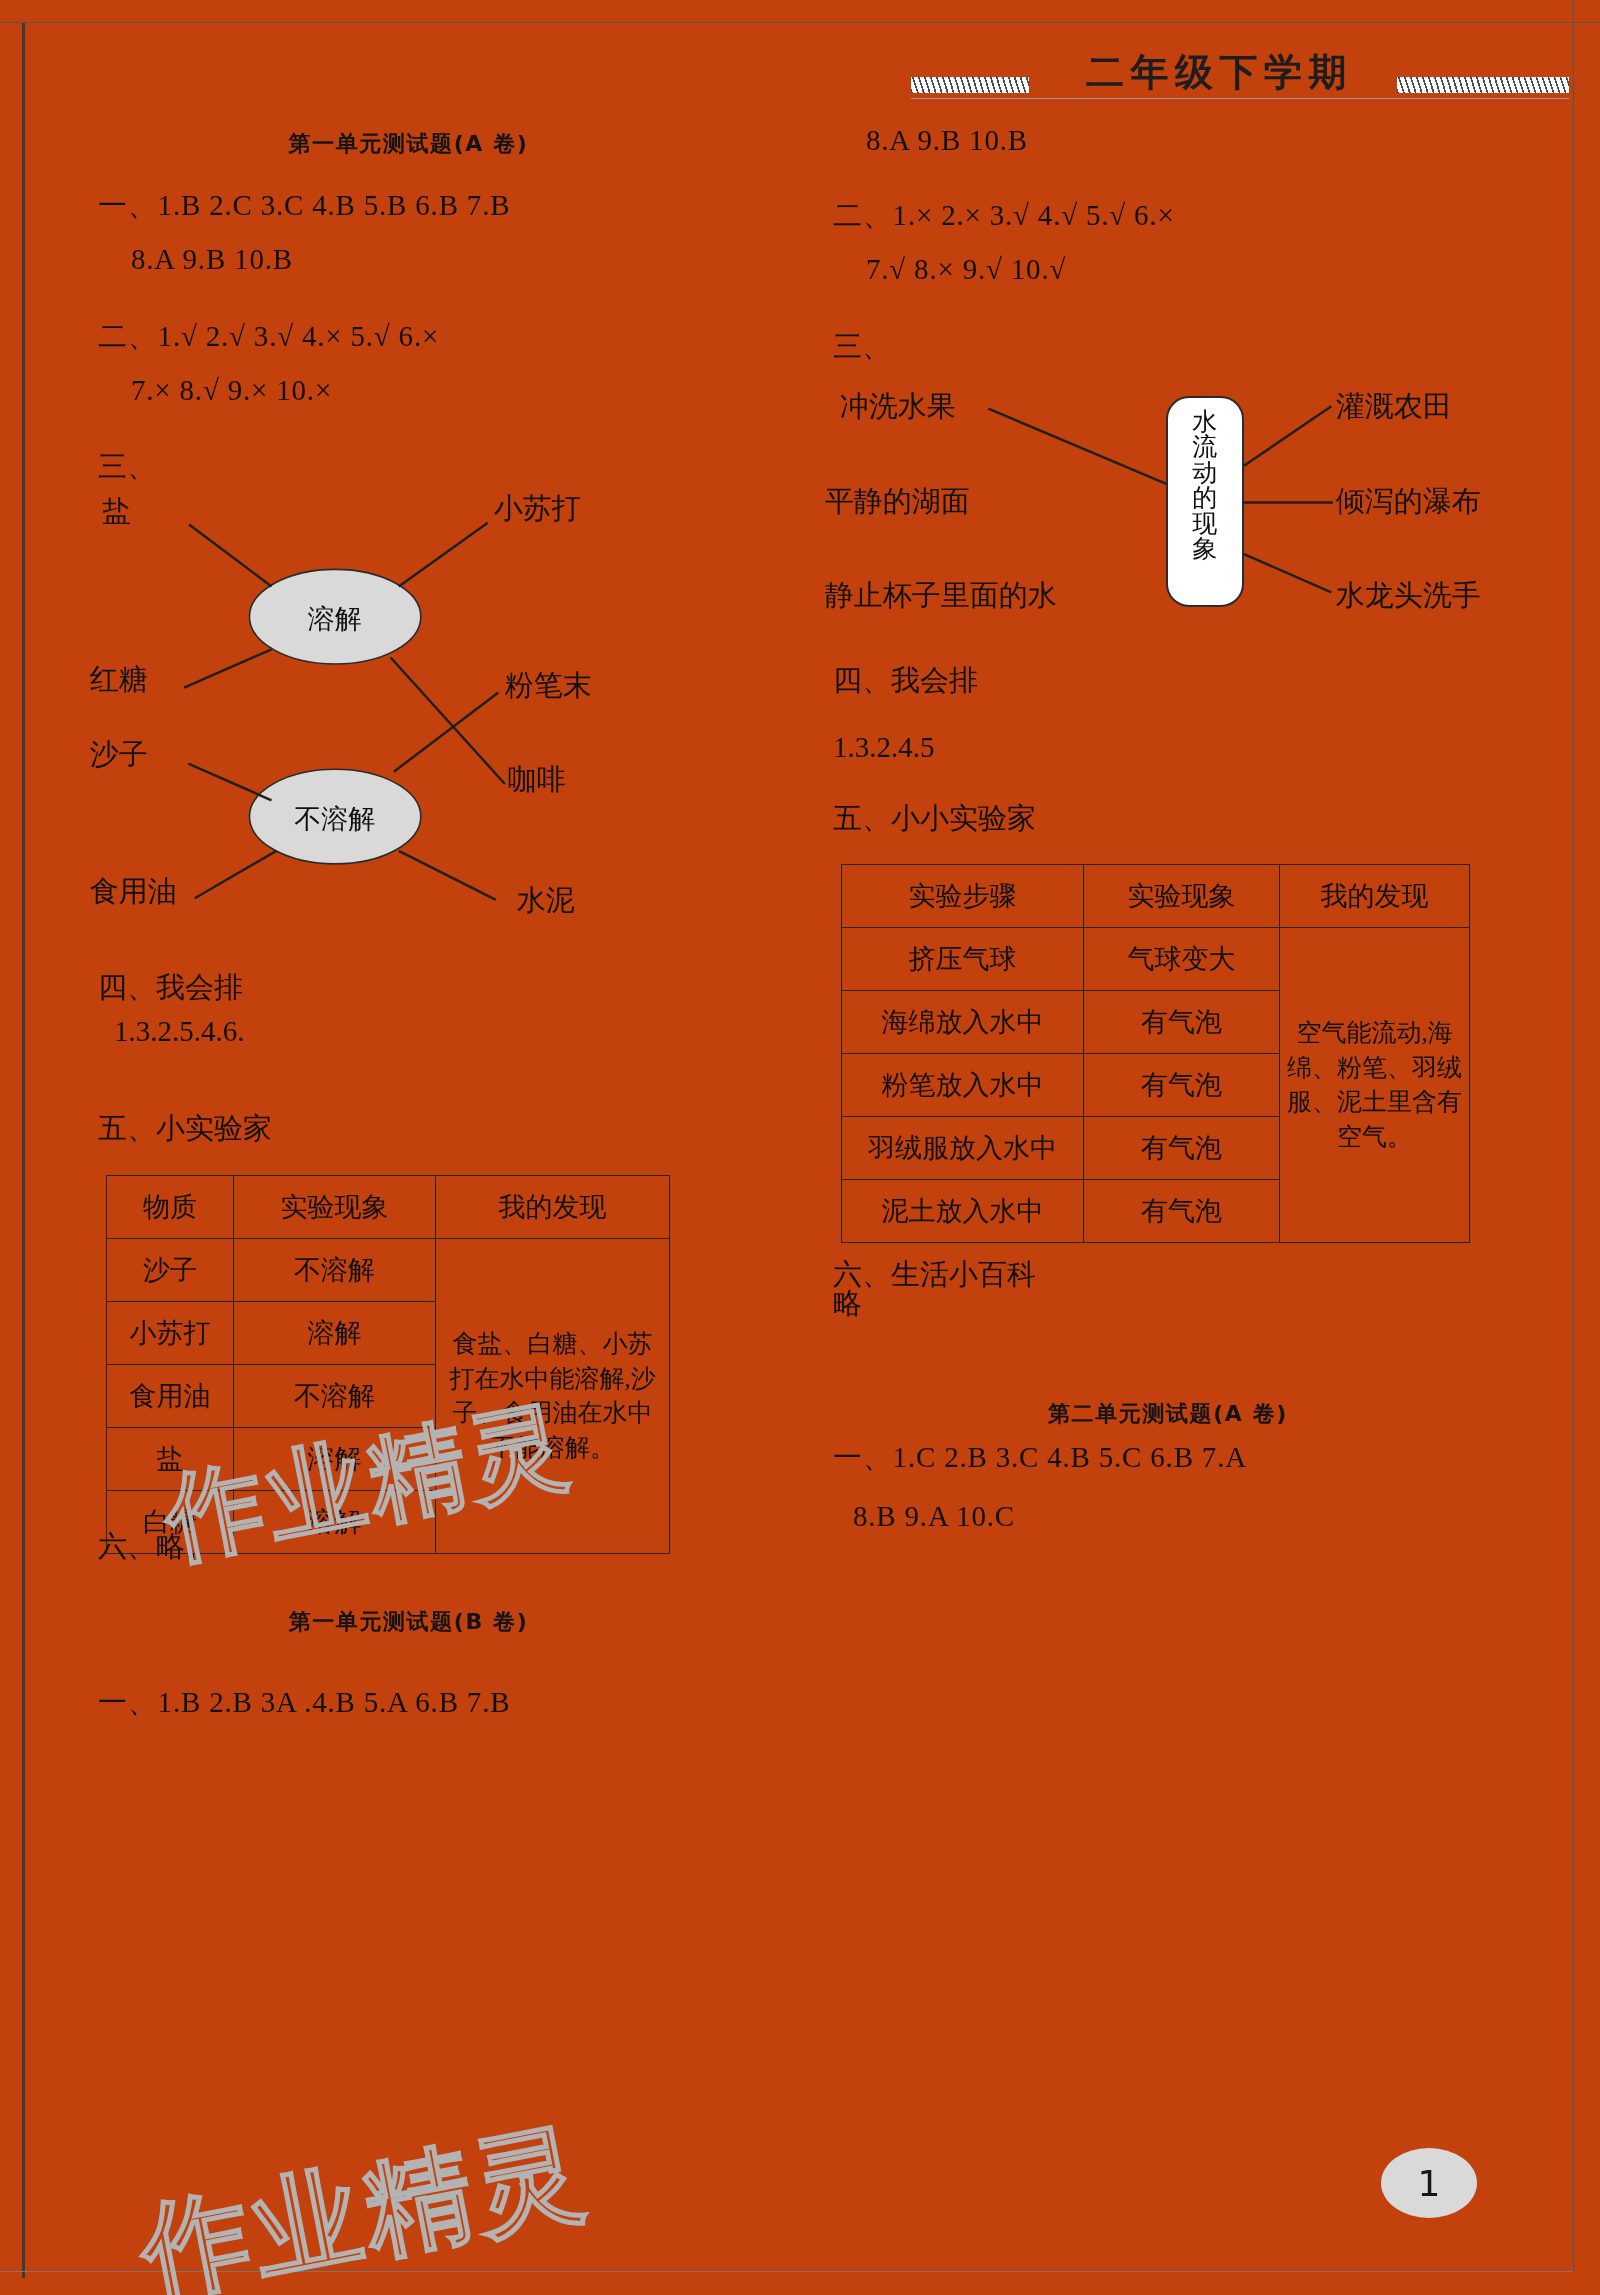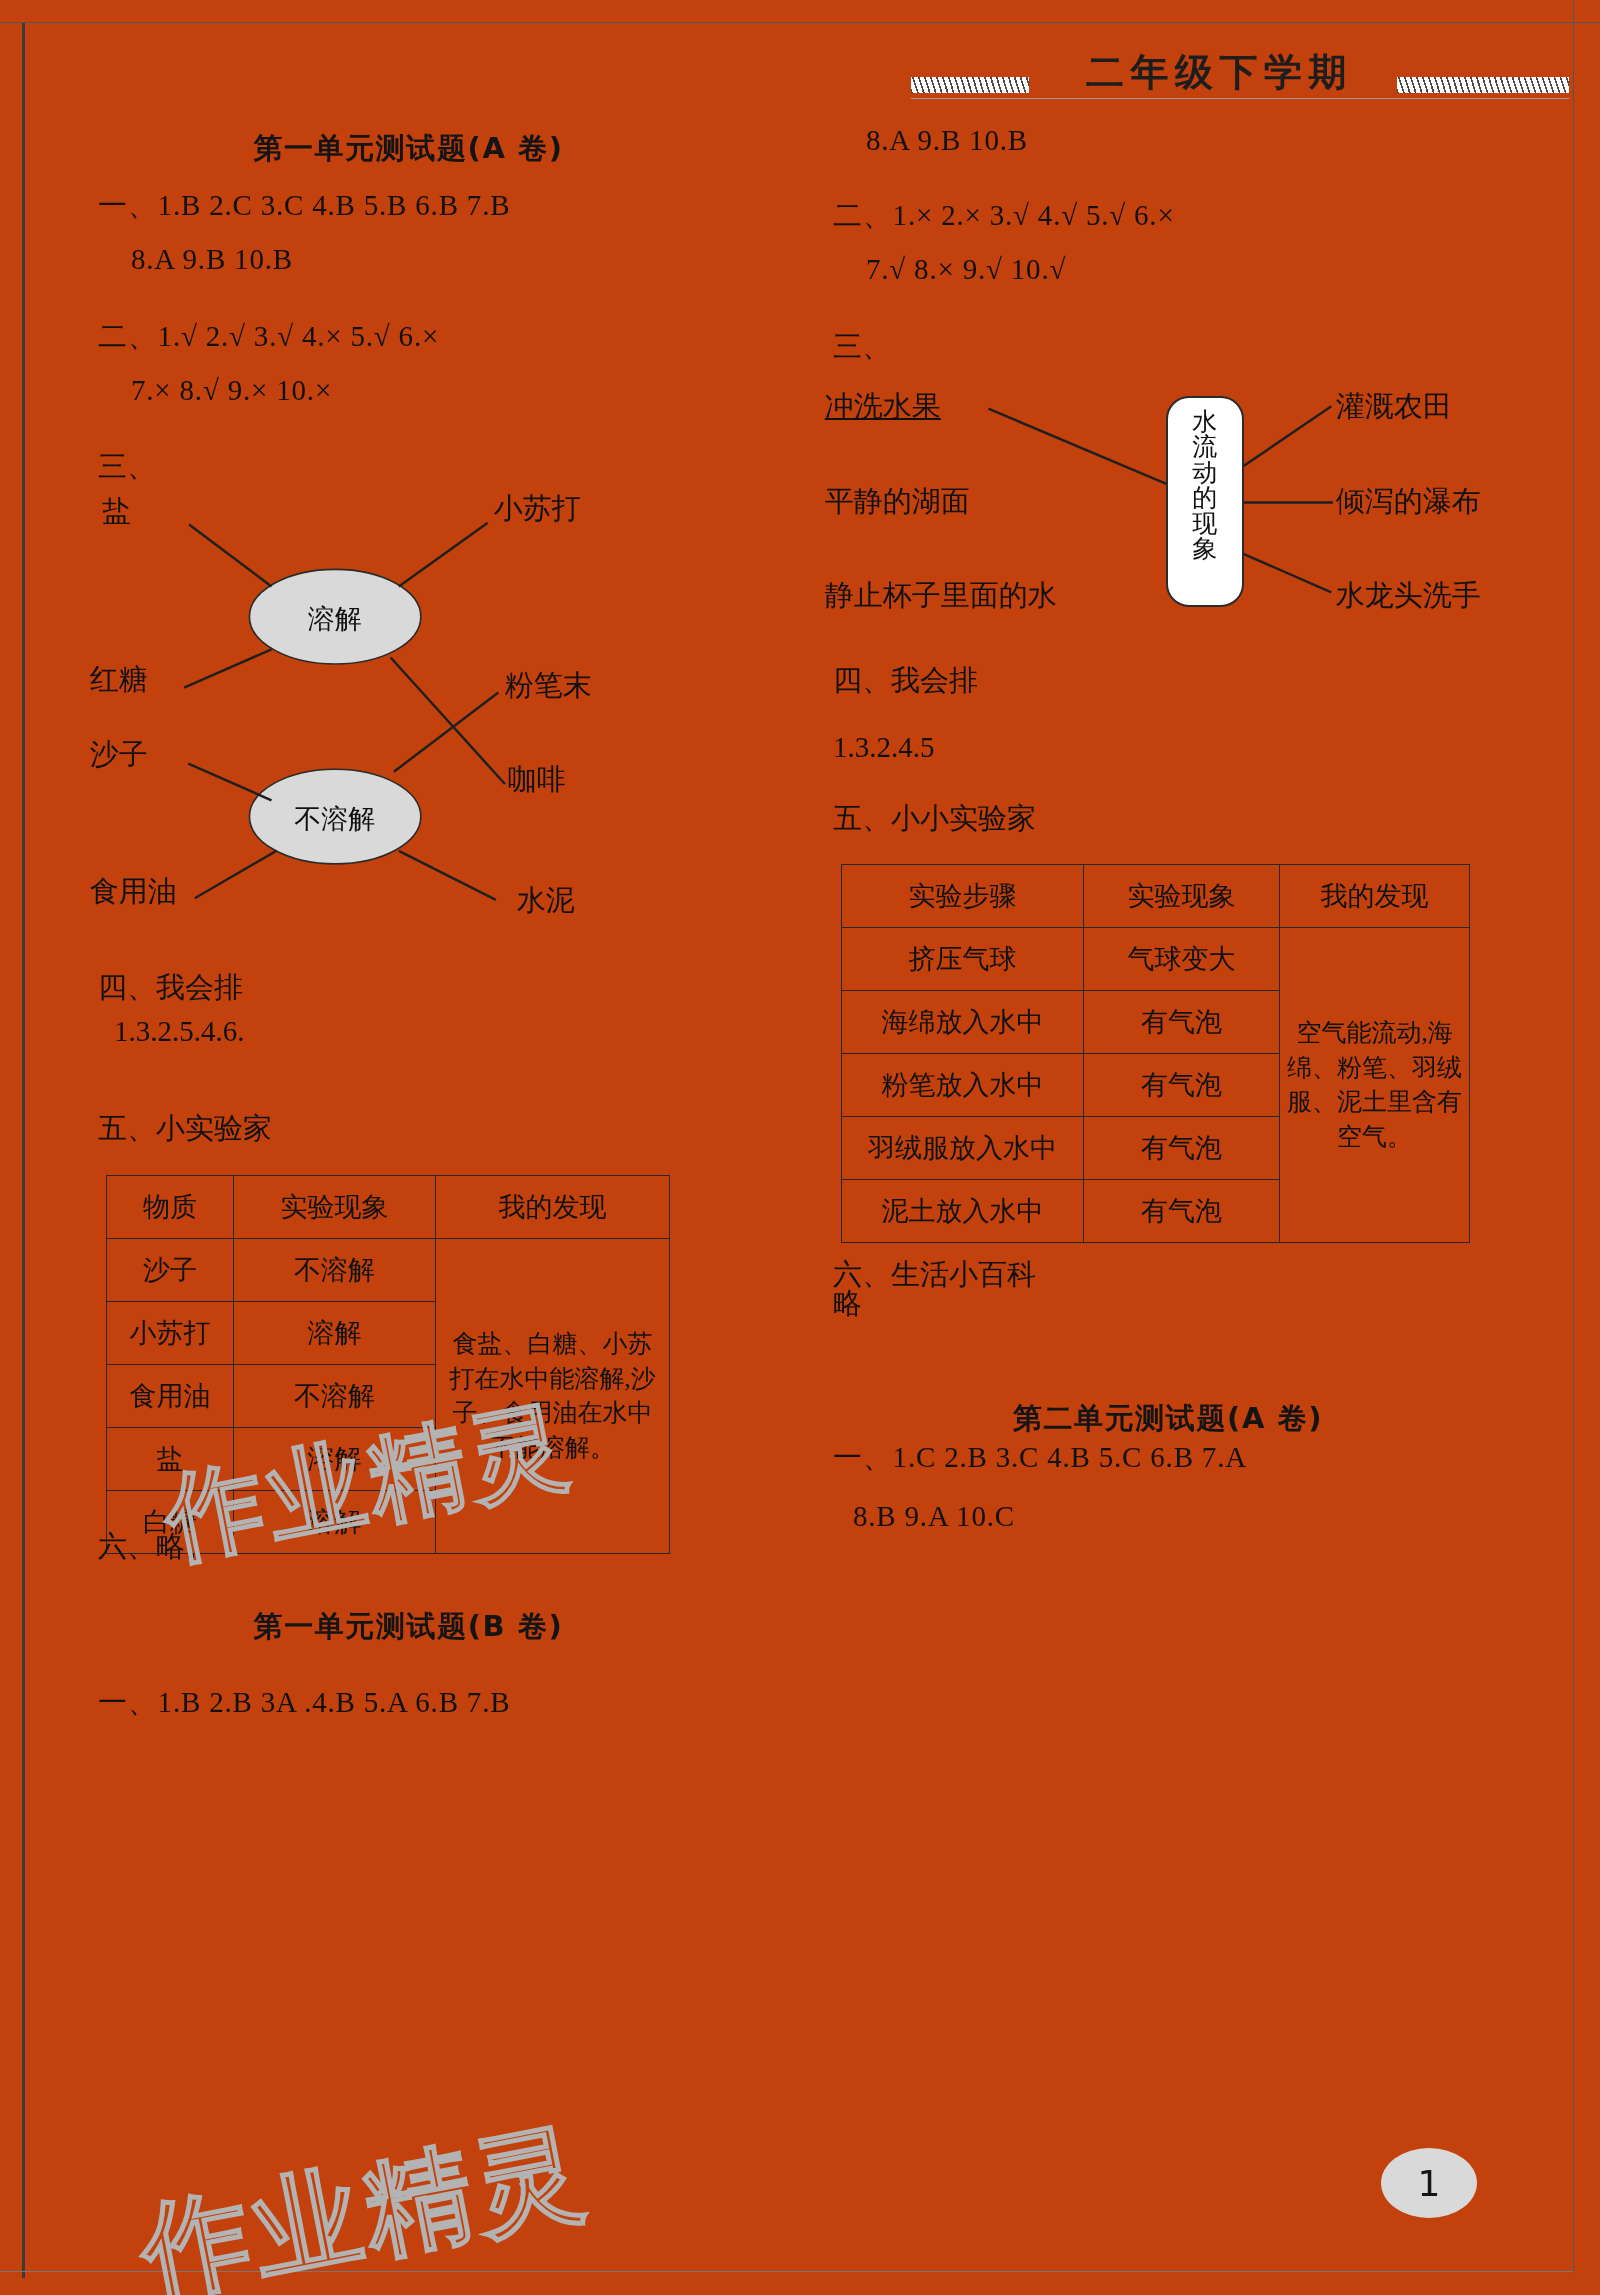--- a/index.html
+++ b/index.html
@@ -34,21 +34,21 @@
   .hatch.r{left:564px;width:172px;}
   .hdr-rule{position:absolute;left:78px;top:51px;width:658px;height:0;border-top:1.6px solid #9a9a9a;}
 
   
   .col{position:absolute;top:106px;}
   .col-left{left:98px;width:621px;}
   .col-right{left:833px;width:703px;}
 
   .sec-title{
     font-family:"DejaVu Sans","Liberation Sans",sans-serif;
-    font-weight:700;font-size:29px;letter-spacing:1.6px;color:#141414;
+    font-weight:700;font-size:22px;letter-spacing:1.6px;color:#141414;
     text-align:center;white-space:nowrap;
   }
   .ans-line{
     font-size:29px;letter-spacing:0.8px;white-space:nowrap;color:#111;
   }
   .heading{
     font-size:29px;color:#111;white-space:nowrap;
   }
   .plain{font-size:29px;color:#111;white-space:nowrap;}
 
@@ -237,21 +237,21 @@
       <div class="vbox" style="left:341px;top:19.6px;width:78px;height:211px;">
         <div class="vbox-text" style="left:0;top:11.4px;">
           <span>水</span>
           <span>流</span>
           <span>动</span>
           <span>的</span>
           <span>现</span>
           <span>象</span>
         </div>
       </div>
-      <div class="node-label" style="left:0px;top:10.6px;text-decoration:underline;">冲洗水果</div>
+      <div class="node-label" style="left:15px;top:10.6px;">冲洗水果</div>
       <div class="node-label" style="left:0px;top:106px;">平静的湖面</div>
       <div class="node-label" style="left:0px;top:200px;">静止杯子里面的水</div>
       <div class="node-label" style="left:511px;top:10.6px;">灌溉农田</div>
       <div class="node-label" style="left:511px;top:106px;">倾泻的瀑布</div>
       <div class="node-label" style="left:511px;top:200px;">水龙头洗手</div>
     </div>
 
     <div class="abs heading" style="left:0px;top:555px;">四、我会排</div>
     <div class="abs plain" style="left:0px;top:625px;">1.3.2.4.5</div>
     <div class="abs heading" style="left:0px;top:693px;">五、小小实验家</div>

